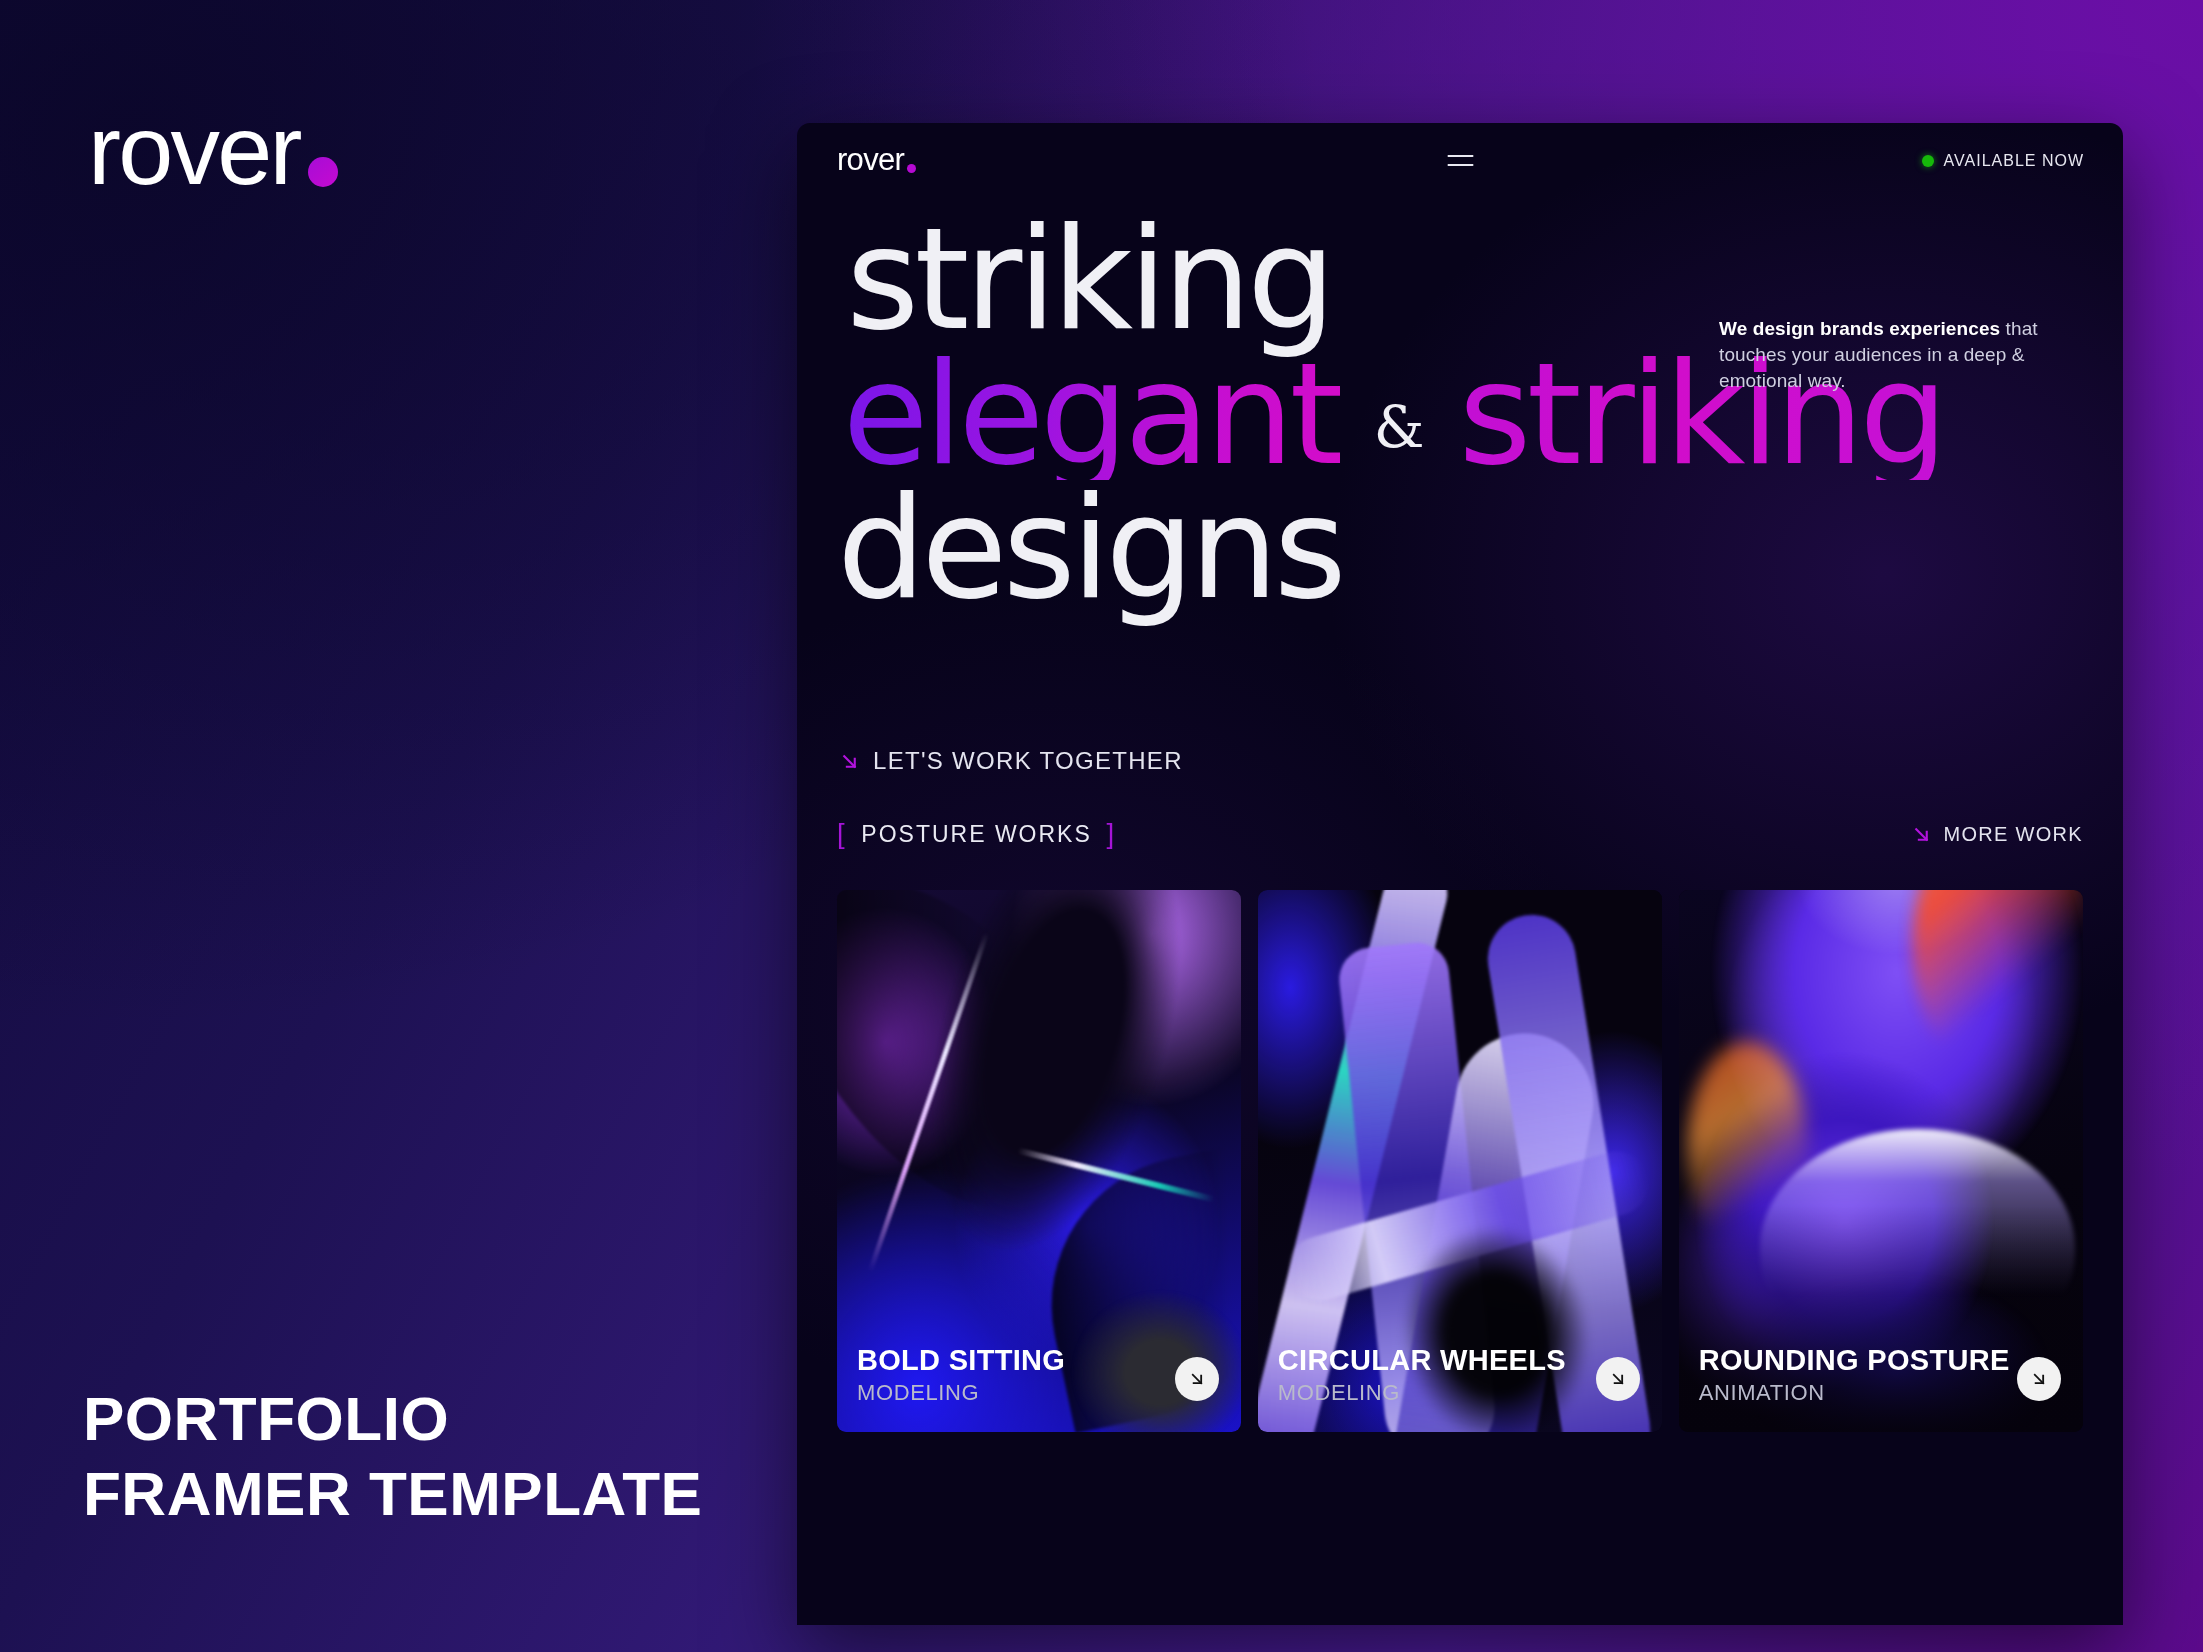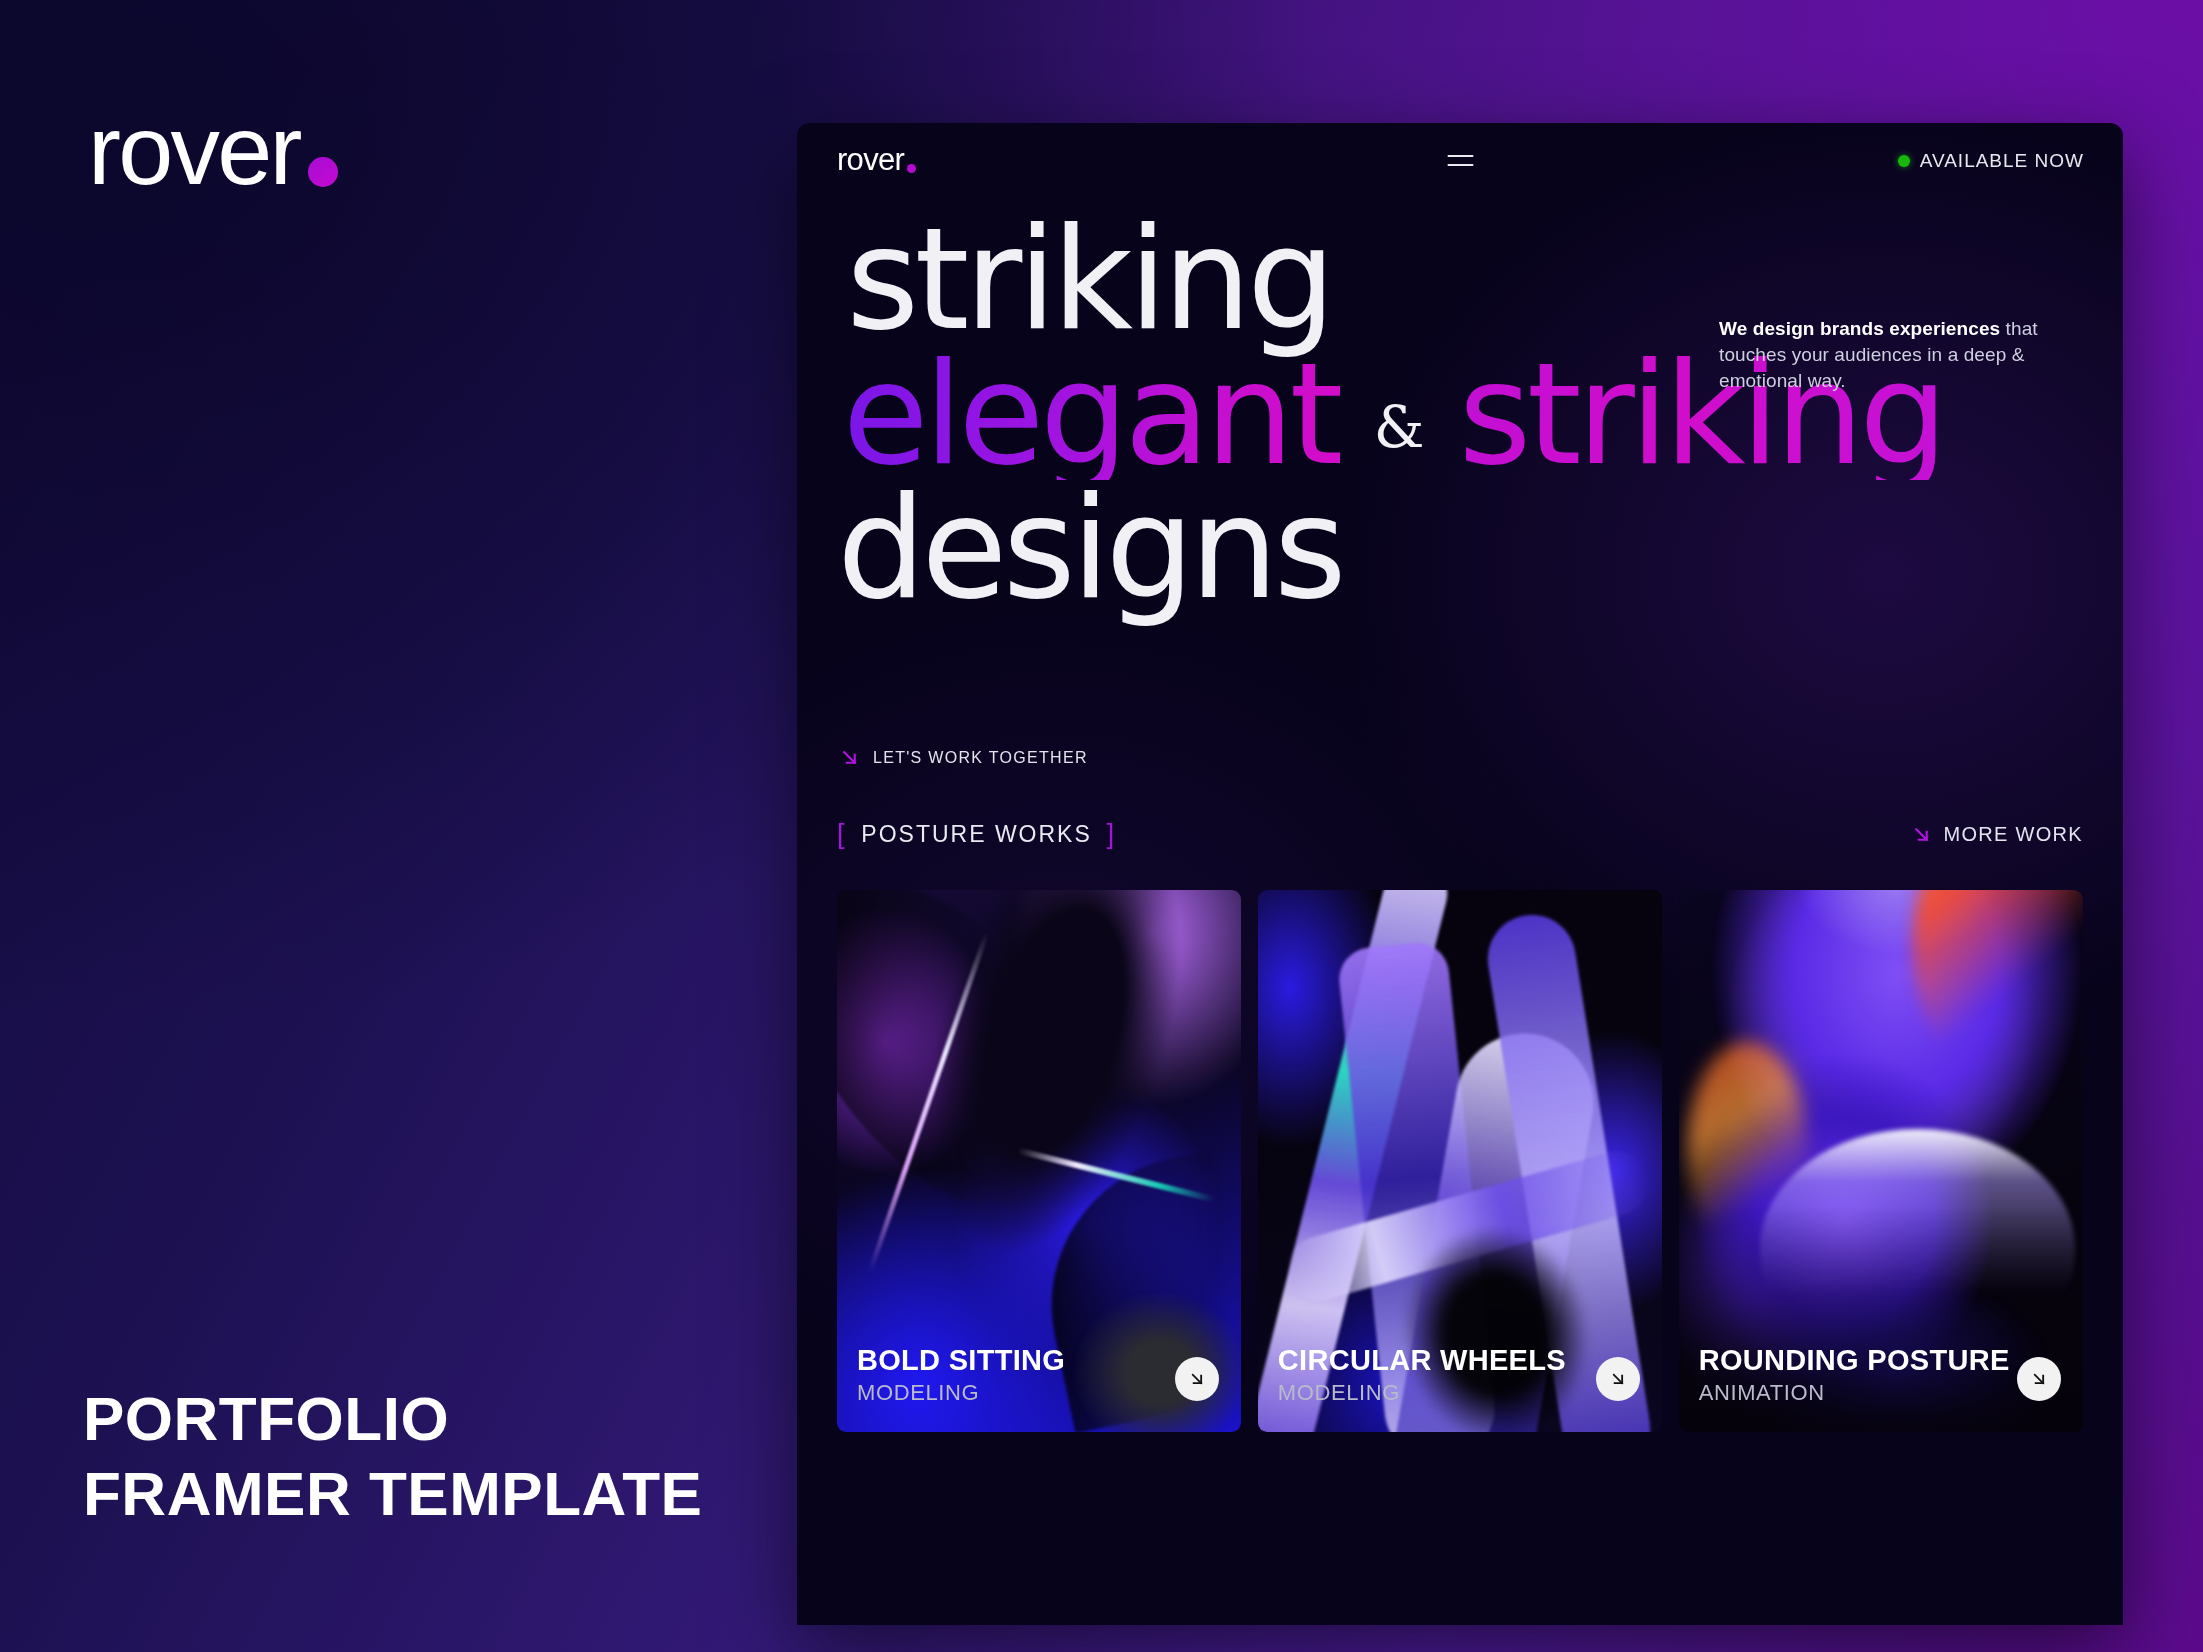--- a/index.html
+++ b/index.html
@@ -72,21 +72,21 @@
     background:#b50ad2; margin-left:2.8px; margin-bottom:0.9px;
   }
   .menu-btn{
     position:absolute; left:50%; transform:translateX(-50%);
     display:flex; flex-direction:column; gap:6.4px; cursor:pointer;
     padding:5.5px;
   }
   .menu-btn span{ display:block; width:26px; height:2.8px; background:#e9e9f2; border-radius:0.9px; }
   .avail{
     margin-left:auto; display:flex; align-items:center; gap:9.2px;
-    color:#e7e7f0; font-size:19px; letter-spacing:1px; font-weight:400;
+    color:#e7e7f0; font-size:16px; letter-spacing:1px; font-weight:400;
   }
   .avail .gdot{ width:12px;height:12px;border-radius:50%; background:#16b80a; box-shadow:0 0 7.3px rgba(30,210,20,.6); }
 
   
   .hero{ position:relative; z-index:3; padding:16.5px 39px 0 40px; }
   .hero-h{
     font-size:140px; line-height:.93; letter-spacing:-4.6px;
     font-weight:400; color:#f0f0f5;
     font-family:"DejaVu Sans", sans-serif;
   }
@@ -110,21 +110,21 @@
 
   .hero-desc{
     position:absolute; right:42px; top:118px; width:362px;
     color:#cfcfe0; font-size:19px; line-height:1.38; letter-spacing:0.1px;margin-left:36px;
   }
   .hero-desc b{ color:#ffffff; font-weight:700; }
 
   .cta{
     position:absolute; left:42px; top:549px;
     display:flex; align-items:center; gap:13px;
-    color:#e4e4ef; font-size:16px; letter-spacing:1.3px; cursor:pointer;
+    color:#e4e4ef; font-size:24px; letter-spacing:1.3px; cursor:pointer;
   }
   .arrow-dr{ display:inline-block; width:21px;height:21px; }
 
   
   .works-head{
     position:relative; z-index:3;
     display:flex; align-items:center; justify-content:space-between;
     padding:0 40px 0 40px; margin-top:204px;
   }
   .works-title{ display:flex; align-items:center; gap:14.7px; color:#eaeaf3; font-size:23px; letter-spacing:2px; }

